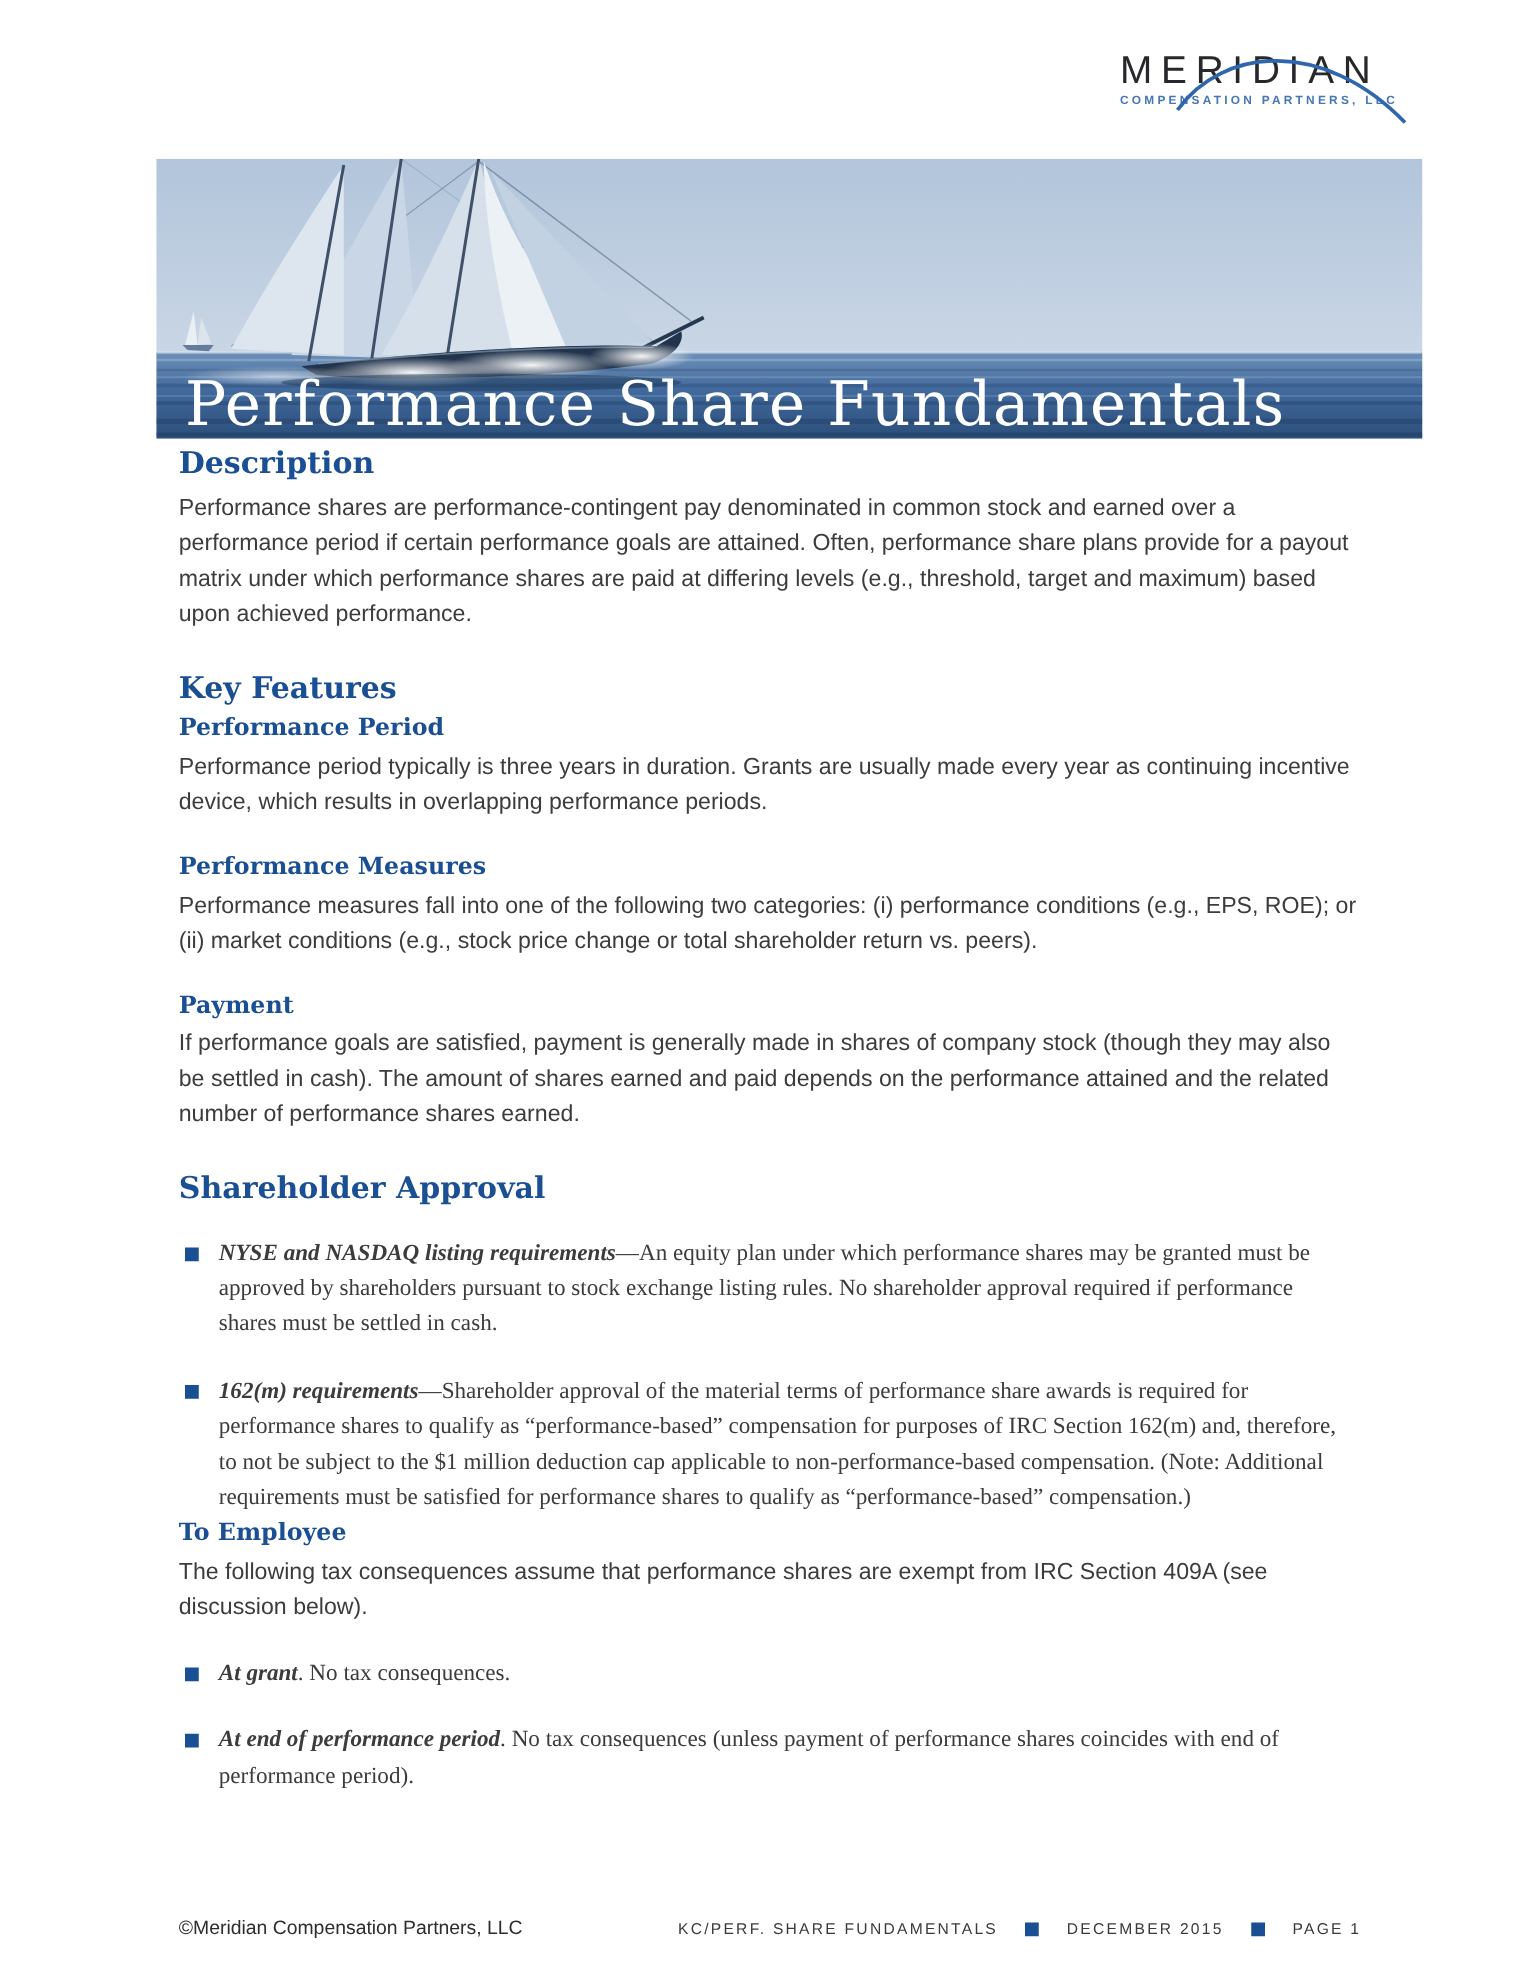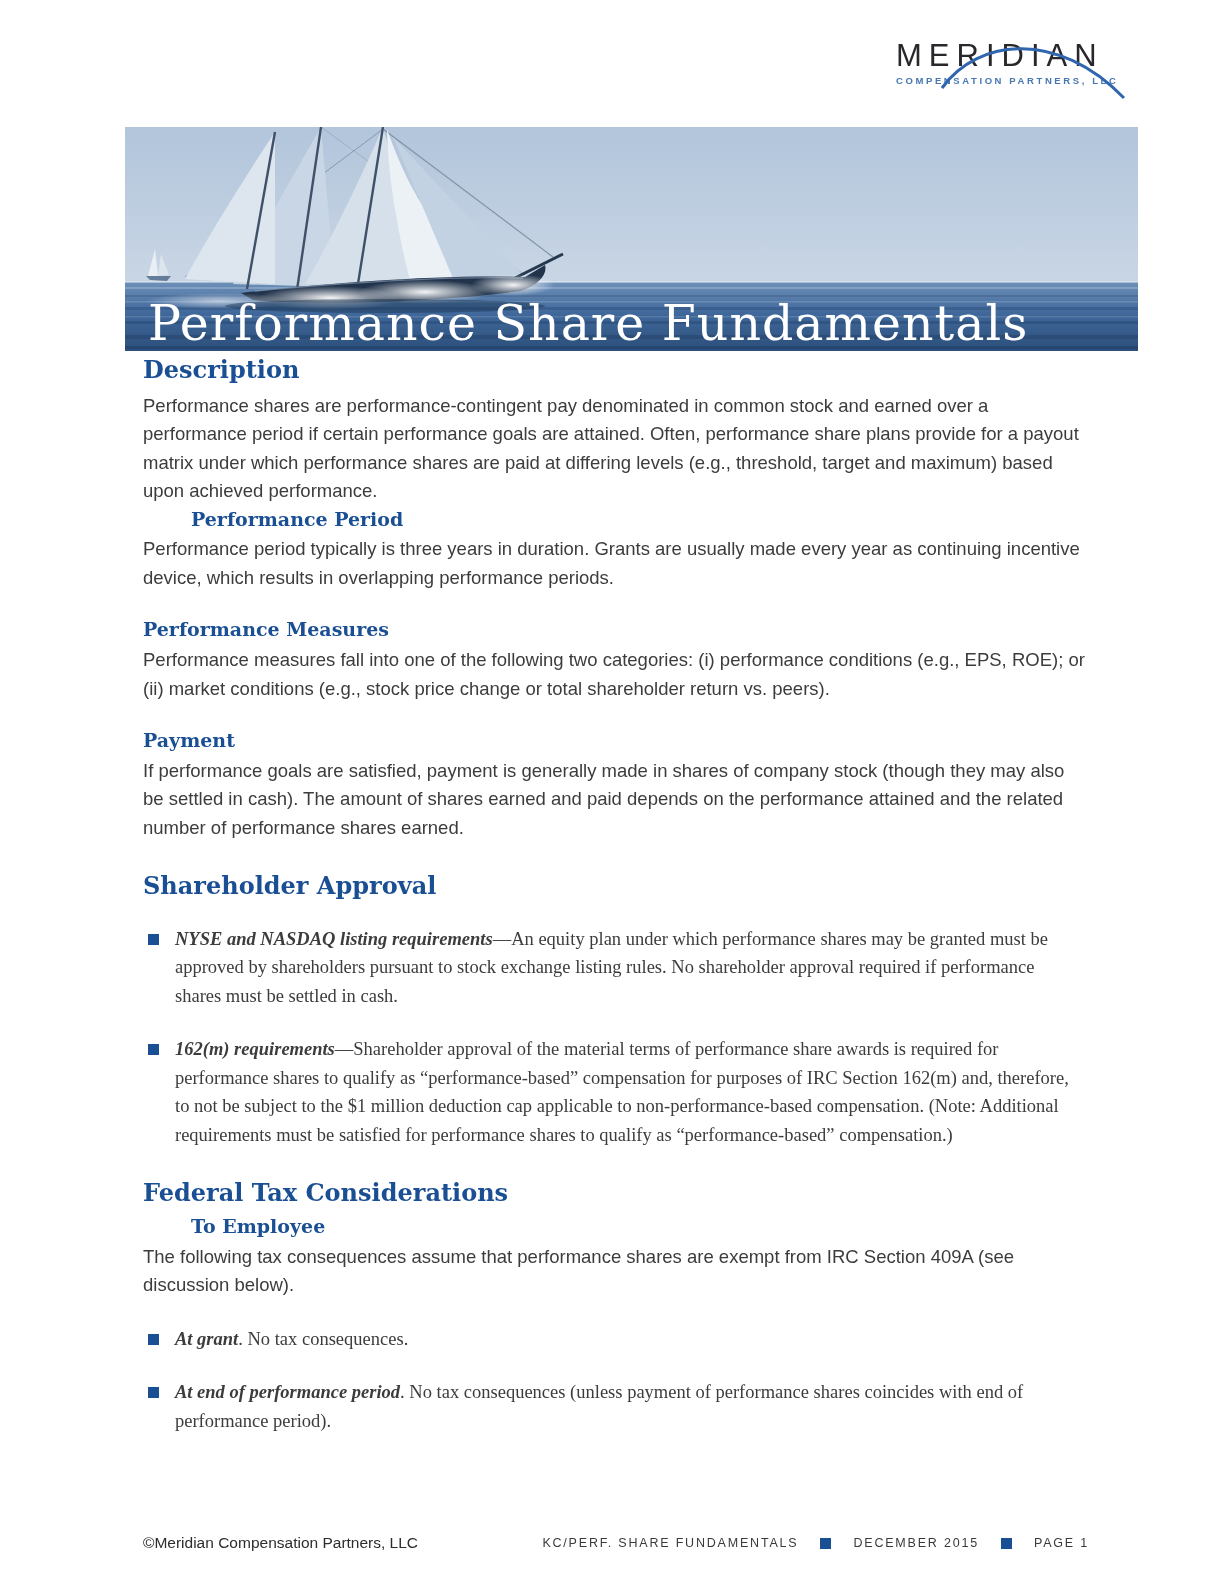--- a/index.html
+++ b/index.html
@@ -36,21 +36,21 @@
   .content { position:absolute; left:143px; top:356px; width:946px; }
   h2.sec {
     margin:30px 0 8px; font-family:"DejaVu Serif", serif;
     font-size:24px; font-weight:bold; color:#1b4f94; line-height:1.15;
   }
   h2.sec.first { margin-top:0; }
   h3.sub {
     margin:26px 0 5px; font-family:"DejaVu Serif", serif;
     font-size:19px; font-weight:bold; color:#1b4f94; line-height:1.2;
   }
-  h3.sub.tight { margin-top:2px;margin-left:48px; }
+  h3.sub.tight { margin-top:2px; }
   .content p {
     margin:0; font-size:18.5px; line-height:1.54; color:#3c3c3c;
   }
   .bullet { display:flex; margin-top:25px; }
   .bullet .sq {
     flex:0 0 11px; width:11px; height:11px; background:#1b4f94; margin:9px 0 0 5px;
   }
   .bullet .btext { margin-left:16px; width:908px;font-family:Liberation Serif, serif; }
   .lead { font-weight:bold; font-style:italic; }
 
@@ -149,20 +149,21 @@
       </g>
     </svg>
     <h1 class="banner-title">Performance Share Fundamentals</h1>
   </div>
 
   <div class="content">
 
     <h2 class="sec first">Description</h2>
     <p>Performance shares are performance-contingent pay denominated in common stock and earned over a performance period if certain performance goals are attained. Often, performance share plans provide for a payout matrix under which performance shares are paid at differing levels (e.g., threshold, target and maximum) based upon achieved performance.</p>
 
+    <h2 class="sec">Key Features</h2>
 
     <h3 class="sub tight">Performance Period</h3>
     <p>Performance period typically is three years in duration. Grants are usually made every year as continuing incentive device, which results in overlapping performance periods.</p>
 
     <h3 class="sub">Performance Measures</h3>
     <p>Performance measures fall into one of the following two categories: (i) performance conditions (e.g., EPS, ROE); or (ii) market conditions (e.g., stock price change or total shareholder return vs. peers).</p>
 
     <h3 class="sub">Payment</h3>
     <p>If performance goals are satisfied, payment is generally made in shares of company stock (though they may also be settled in cash). The amount of shares earned and paid depends on the performance attained and the related number of performance shares earned.</p>
 
@@ -171,21 +172,20 @@
     <div class="bullet">
       <span class="sq"></span>
       <p class="btext"><span class="lead">NYSE and NASDAQ listing requirements</span><span>—An equity plan under which performance shares may be granted must be approved by shareholders pursuant to stock exchange listing rules. No shareholder approval required if performance shares must be settled in cash.</span></p>
     </div>
 
     <div class="bullet">
       <span class="sq"></span>
       <p class="btext"><span class="lead">162(m) requirements</span><span>—Shareholder approval of the material terms of performance share awards is required for performance shares to qualify as “performance-based” compensation for purposes of IRC Section 162(m) and, therefore, to not be subject to the $1 million deduction cap applicable to non-performance-based compensation. (Note: Additional requirements must be satisfied for performance shares to qualify as “performance-based” compensation.)</span></p>
     </div>
 
-    <h2 class="sec">Federal Tax Considerations</h2>
     <h3 class="sub tight">To Employee</h3>
     <p>The following tax consequences assume that performance shares are exempt from IRC Section 409A (see discussion below).</p>
 
     <div class="bullet">
       <span class="sq"></span>
       <p class="btext"><span class="lead">At grant</span><span>. No tax consequences.</span></p>
     </div>
 
     <div class="bullet">
       <span class="sq"></span>

